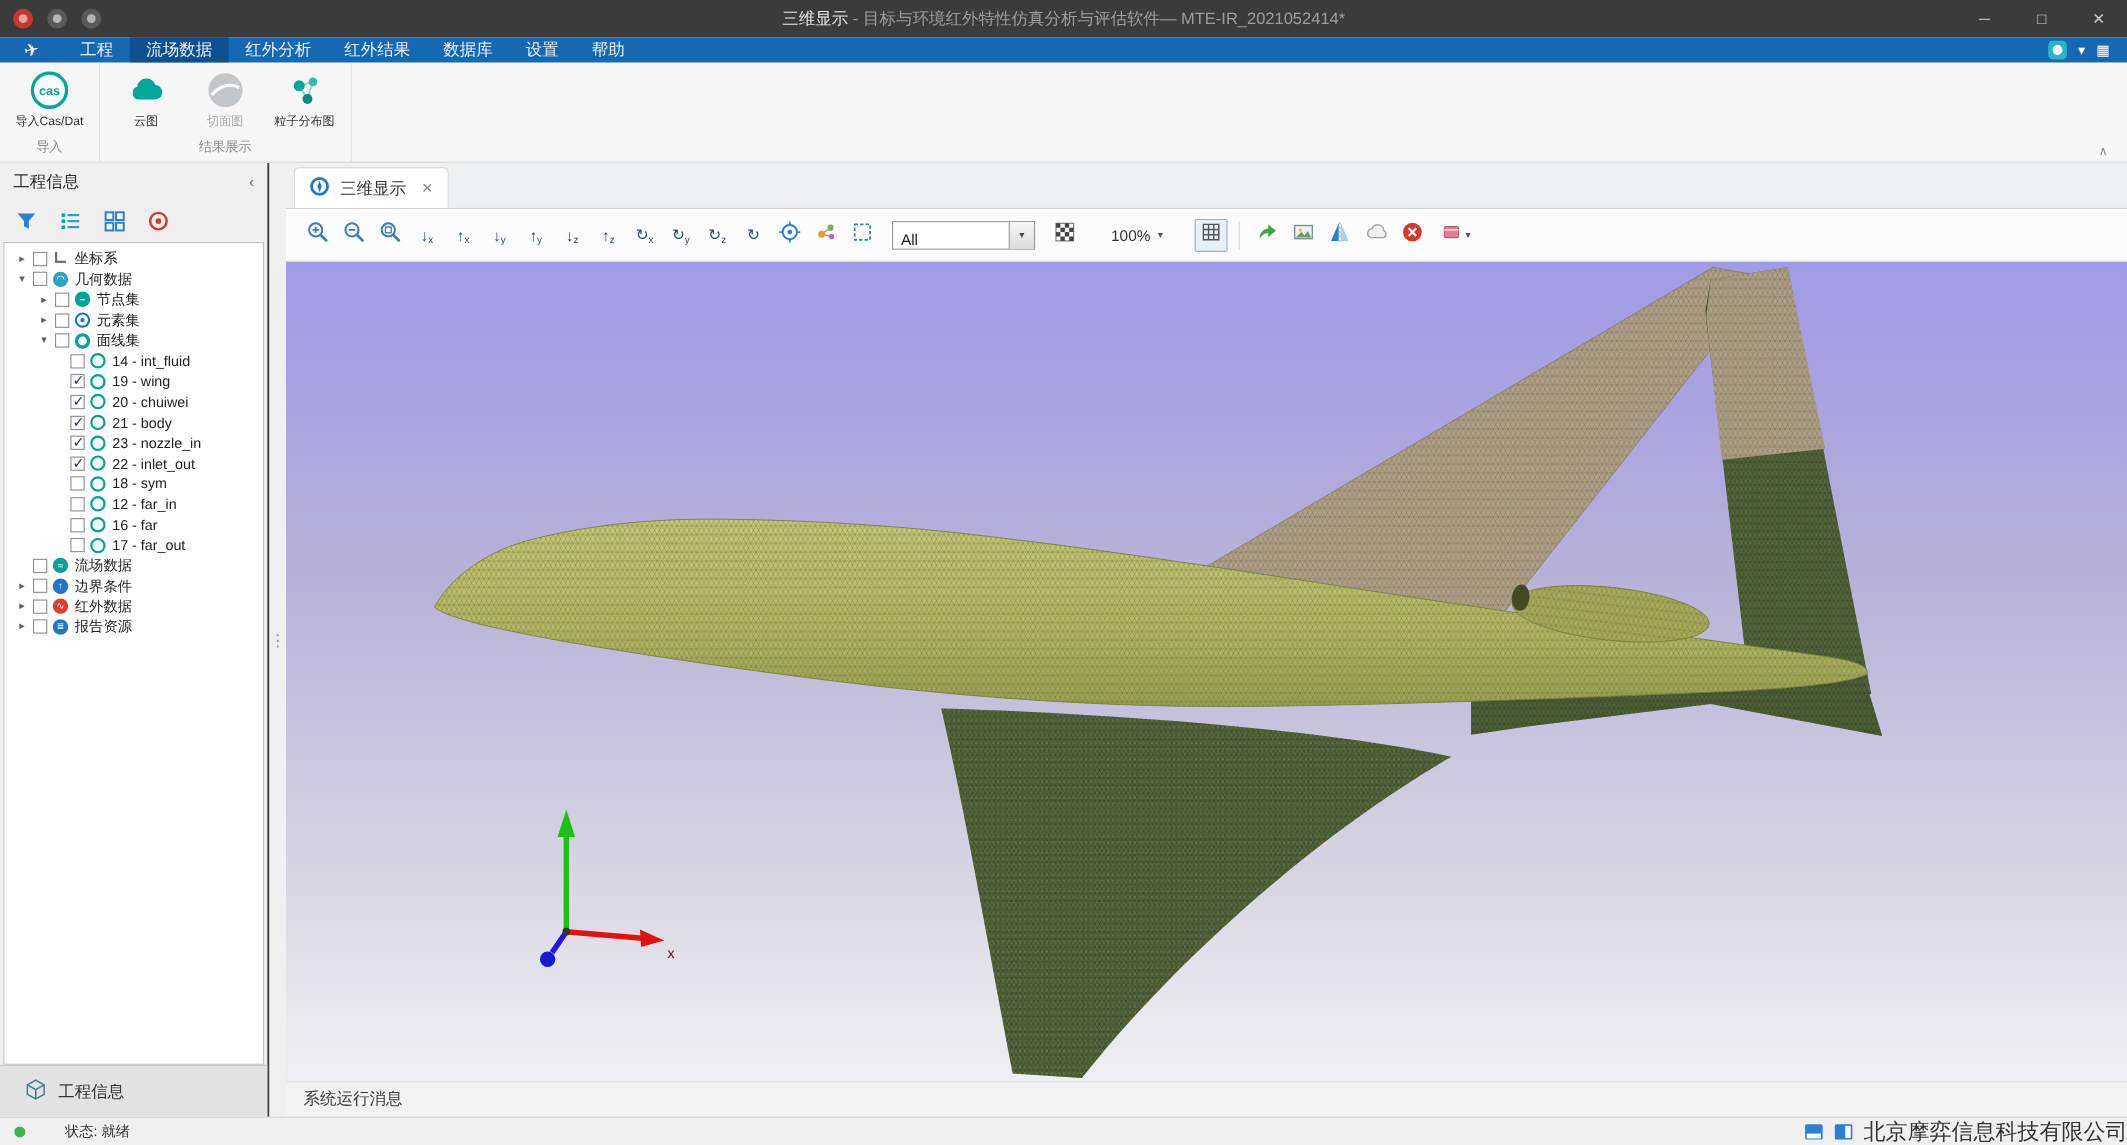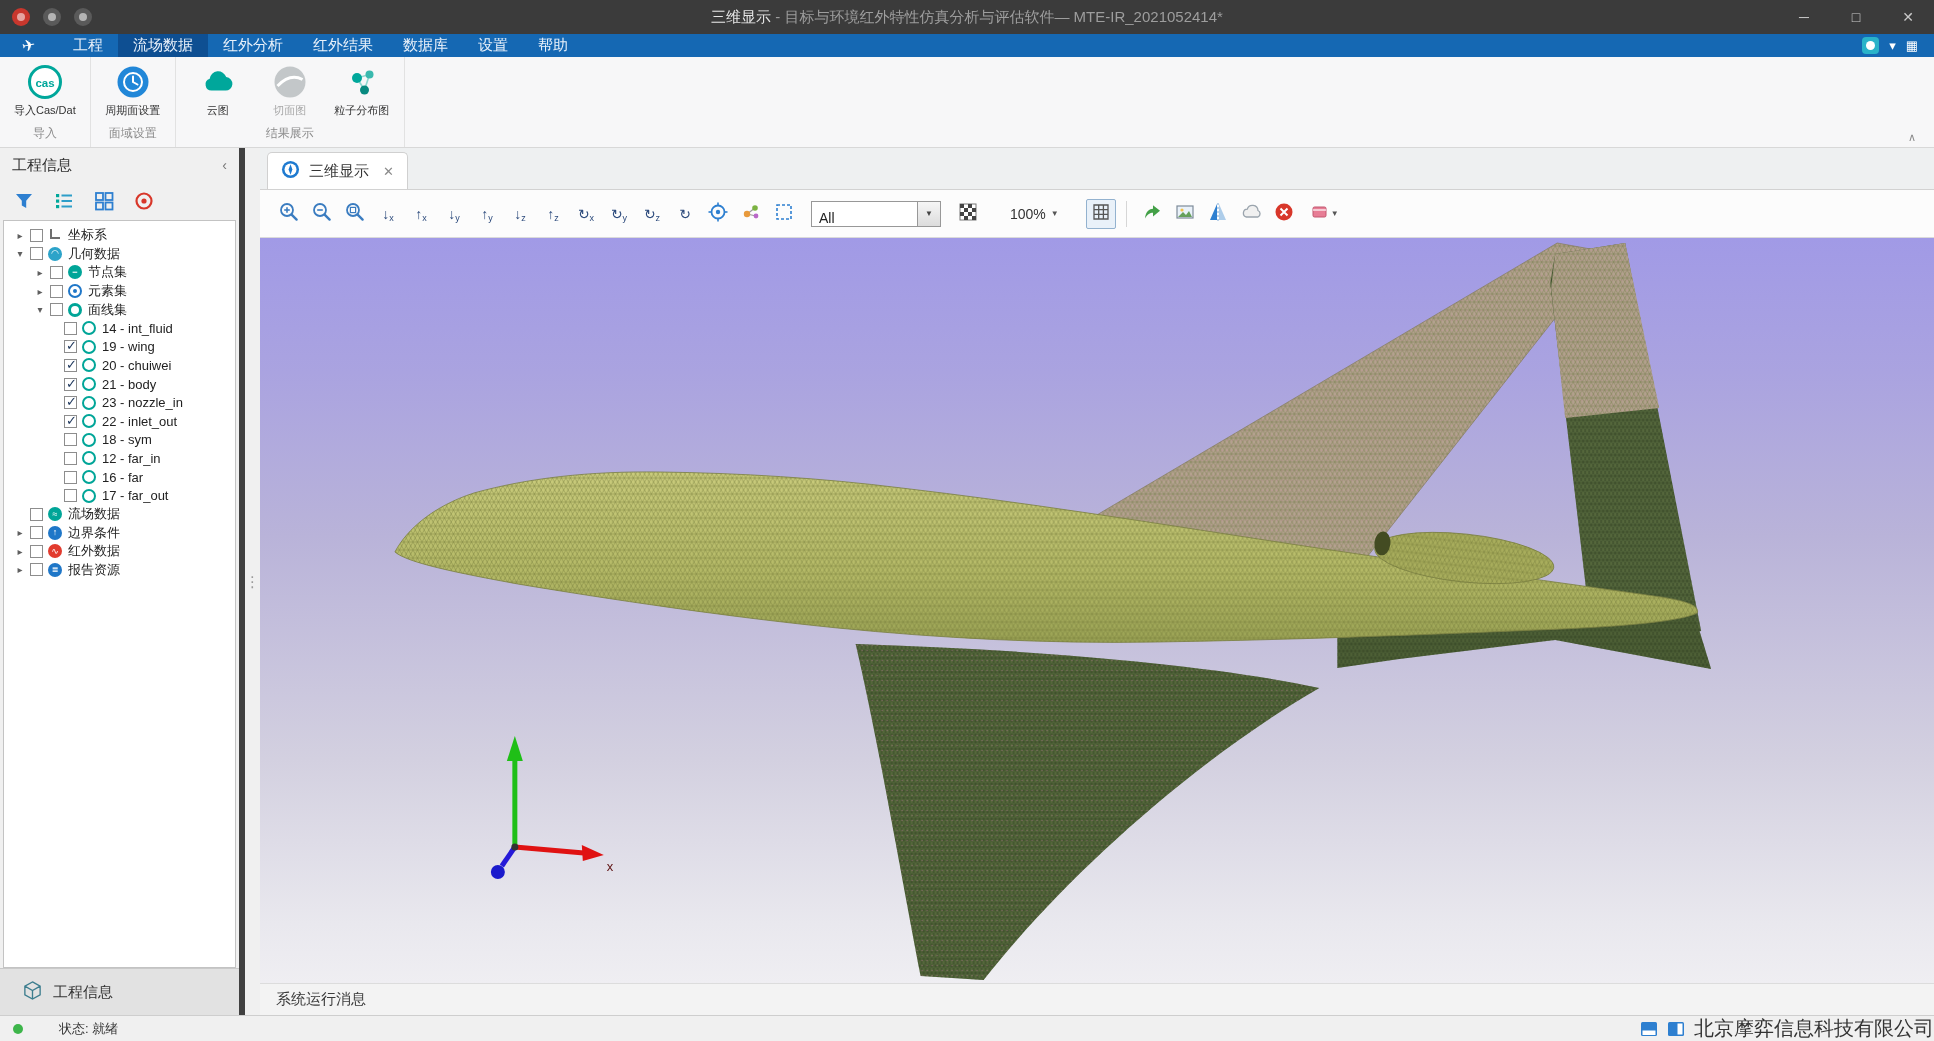--- a/index.html
+++ b/index.html
@@ -37,21 +37,21 @@
   .ribbon-btn .icon svg { width:36px; height:36px; }
   .ribbon-btn .lbl { font-size:11px; color:#333; margin-top:3px; white-space:nowrap; }
   .ribbon-btn.disabled .lbl { color:#a8a8a8; }
   .ribbon-group-label { font-size:12px; color:#8b8b8b; text-align:center; padding:3px 0 5px; }
   .ribbon-collapse { position:absolute; right:12px; bottom:3px; color:#8a8a8a; font-size:11px; width:20px; text-align:center; }
   .ribbon-collapse::after { content:"∧"; }
 
   
   .main { display:flex; height:867px; }
 
-  .left-panel { width:245px; background:#f0f0f0; display:flex; flex-direction:column; border-right:6px solid #404040; }
+  .left-panel { width:245px; background:#f0f0f0; display:flex; flex-direction:column; border-right:2px solid #404040; }
   .lp-header { height:34px; display:flex; align-items:center; padding:0 12px; font-size:15px; color:#2e2e2e; }
   .lp-collapse { margin-left:auto; color:#787878; font-size:14px; }
   .lp-tools { height:38px; display:flex; align-items:center; gap:18px; padding:0 13px; }
   .lp-tool { width:22px; height:22px; }
   .lp-tool svg { width:22px; height:22px; }
   .tree-box { flex:1; margin:0 3px; background:#fff; border:1px solid #c3c3c3; overflow:hidden; padding-top:5px; }
   .tree-row { height:18.6px; display:flex; align-items:center; font-size:13px; color:#222; white-space:nowrap; }
   .tree-row.lvl0 { padding-left:6px; }
   .tree-row.lvl1 { padding-left:26px; }
   .tree-row.lvl2 { padding-left:60px;text-align:right; }
@@ -172,33 +172,20 @@
         <div class="ribbon-buttons">
           <div class="ribbon-btn">
             <span class="icon"><svg viewBox="0 0 36 36">
                 <circle cx="18" cy="18" r="15.5" fill="#fff" stroke="#00a79b" stroke-width="3"></circle>
                 <text x="18" y="22.5" text-anchor="middle" font-size="11.5" font-weight="bold" fill="#00a79b">cas</text>
               </svg></span>
             <span class="lbl">导入Cas/Dat</span>
           </div>
         </div>
         <div class="ribbon-group-label">导入</div>
-      </div>
-      <div class="ribbon-group">
-        <div class="ribbon-buttons">
-          <div class="ribbon-btn">
-            <span class="icon"><svg viewBox="0 0 36 36">
-                <circle cx="18" cy="18" r="15.5" fill="#2187d8"></circle>
-                <circle cx="18" cy="18" r="9" fill="none" stroke="#fff" stroke-width="2"></circle>
-                <path d="M18 12.5 V18 L22.5 20.5" stroke="#fff" stroke-width="2" fill="none" stroke-linecap="round"></path>
-              </svg></span>
-            <span class="lbl">周期面设置</span>
-          </div>
-        </div>
-        <div class="ribbon-group-label">面域设置</div>
       </div>
       <div class="ribbon-group">
         <div class="ribbon-buttons">
           <div class="ribbon-btn">
             <span class="icon"><svg viewBox="0 0 36 36">
                 <path d="M11.5 26.5a6 6 0 0 1-1.8-11.7 8.5 8.5 0 0 1 16.5-1.7 6.2 6.2 0 0 1-1 13.4Z" fill="#00a79b"></path>
               </svg></span>
             <span class="lbl">云图</span>
           </div>
           <div class="ribbon-btn disabled">

